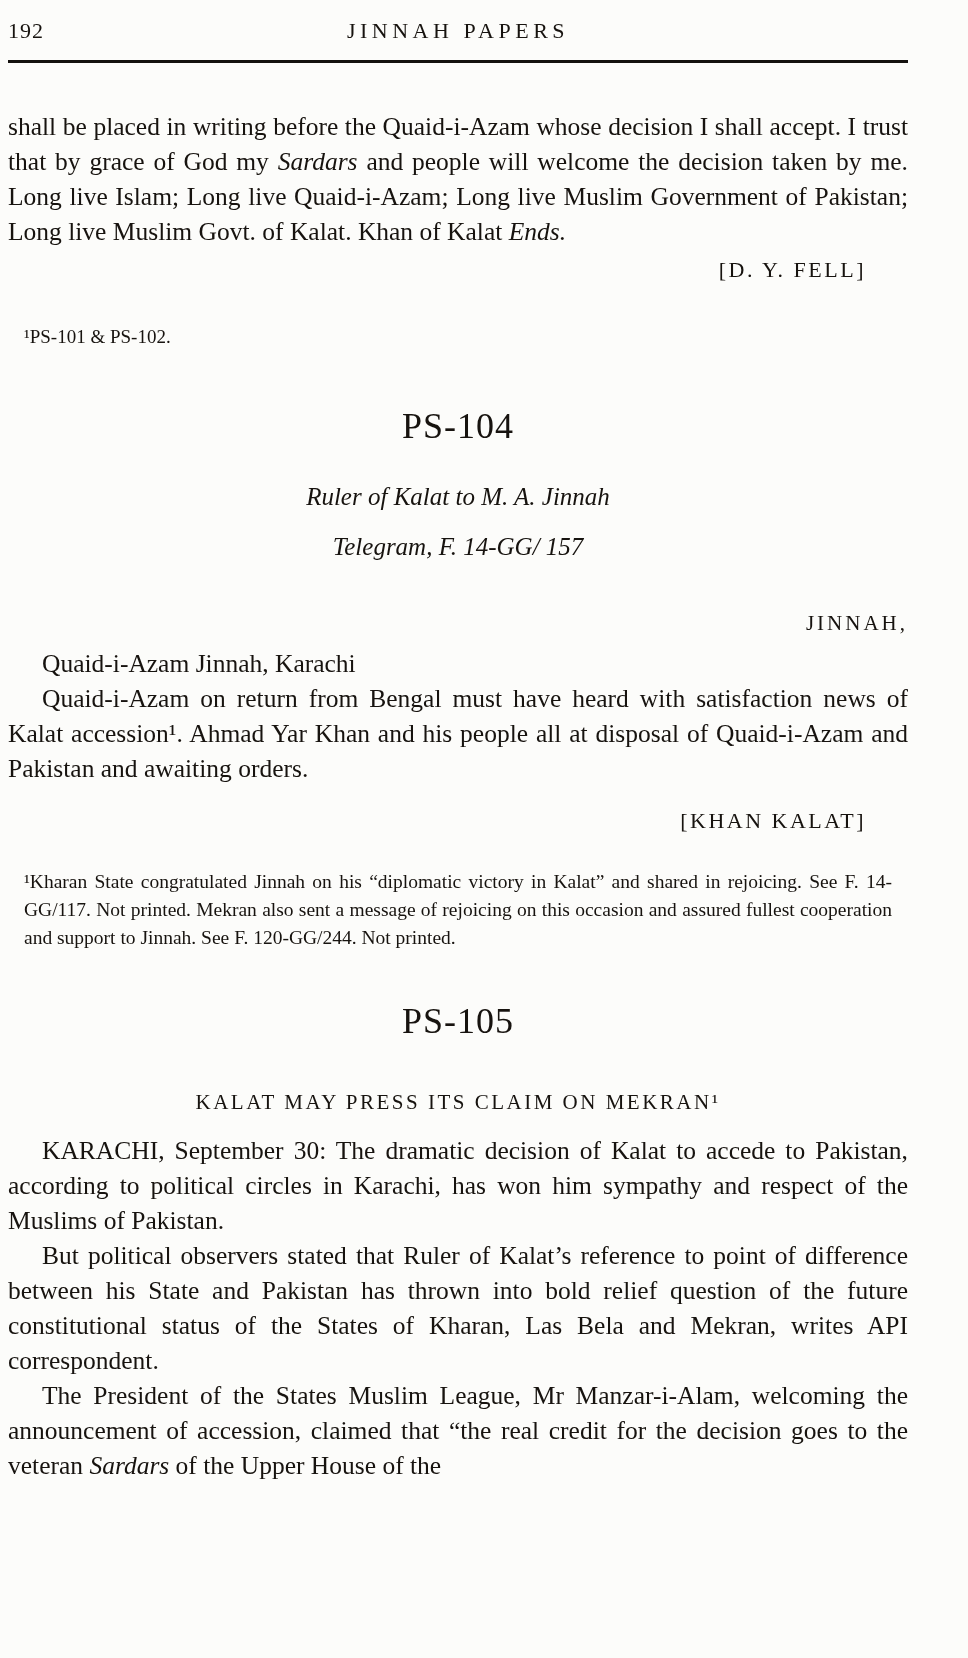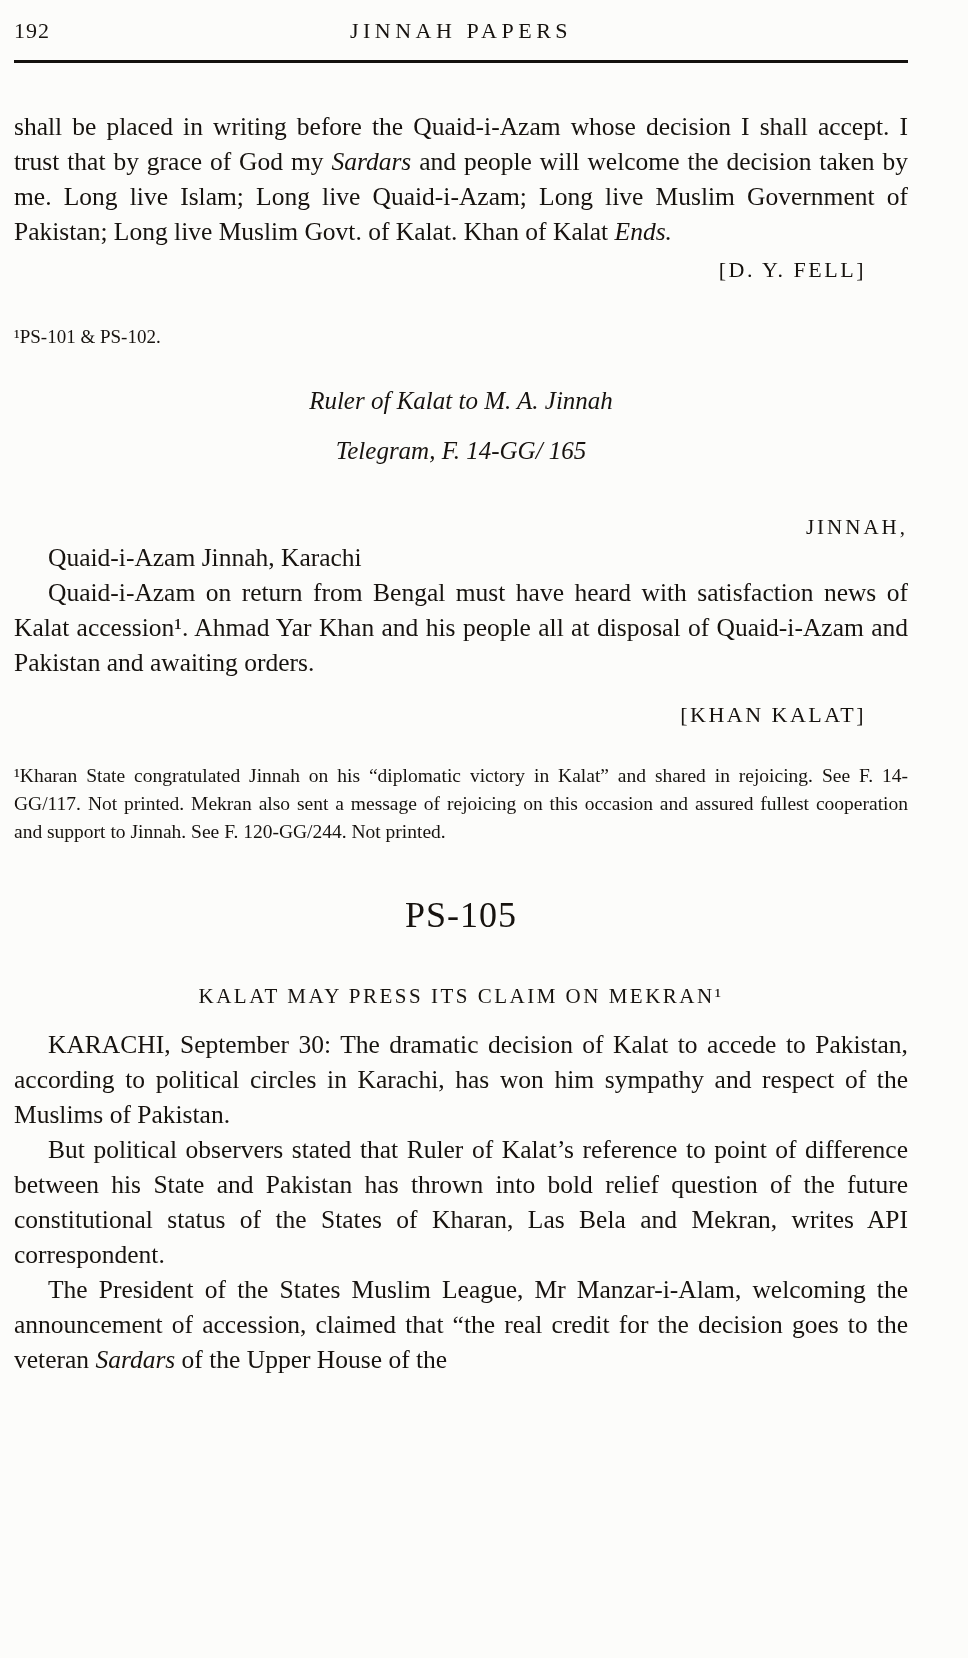--- a/index.html
+++ b/index.html
@@ -4,21 +4,21 @@
 <style>
   html, body { margin: 0; padding: 0; }
   body {
     width: 968px;
     height: 1658px;
     overflow: hidden;
     background: #fcfcfa;
     color: #17130f;
     font-family: "Liberation Serif", "DejaVu Serif", serif;
   }
-  .page { padding: 10px 60px 0 14px; }
+  .page { padding: 10px 60px 0 8px; }
 
   .page-header {
     display: grid;
     grid-template-columns: 1fr auto 1fr;
     align-items: baseline;
     font-size: 22px;
     padding: 8px 0 16px 0;
   }
   .page-number { justify-self: start; letter-spacing: 1px; }
   .running-title { justify-self: center; letter-spacing: 4.5px; }
@@ -40,21 +40,21 @@
     letter-spacing: 2.5px;
     margin: 8px 0 0 0;
     padding-right: 42px;
   }
   .signature-ps104 { margin-top: 22px; }
 
   .footnote {
     font-size: 19.5px;
     line-height: 28px;
     text-align: justify;
-    margin: 0;
+    margin: 16px;
   }
   .footnote-ps103 { margin-top: 40px; font-size: 19px; }
   .footnote-ps104 { margin-top: 34px; }
 
   .doc-heading {
     text-align: center;
     font-size: 36px;
     font-weight: 400;
     letter-spacing: 1px;
     margin: 54px 0 0 0;
@@ -75,21 +75,21 @@
     font-size: 21px;
     letter-spacing: 3px;
     margin: 50px 0 0 0;
   }
   .date-line {
     text-align: right;
     font-style: italic;
     font-size: 24.5px;
     margin: 3px 0 0 0;
   }
-  .addressee { }
+  .addressee { margin-top: 10px; }
 
   .article-title {
     text-align: center;
     font-size: 21px;
     letter-spacing: 2.5px;
     margin: 48px 0 0 0;
   }
   .article-first-para { margin-top: 18px; }
 </style>
 </head>
@@ -105,22 +105,23 @@
 
   <hr class="header-rule">
 
   <section>
     <p class="body-para first-para"><span>shall be placed in writing before the Quaid-i-Azam whose decision I shall accept. I trust that by grace of God my </span><em class="it">Sardars</em><span> and people will welcome the decision taken by me. Long live Islam; Long live Quaid-i-Azam; Long live Muslim Government of Pakistan; Long live Muslim Govt. of Kalat. Khan of Kalat </span><em class="it">Ends.</em></p>
     <p class="signature">[D. Y. FELL]</p>
     <p class="footnote footnote-ps103">¹PS-101 &amp; PS-102.</p>
   </section>
 
   <section>
+    <h1 class="doc-heading">PS-104</h1>
     <p class="doc-subtitle subtitle-author">Ruler of Kalat to M. A. Jinnah</p>
-    <p class="doc-subtitle subtitle-ref">Telegram, F. 14-GG/ 165</p>
+    <p class="doc-subtitle subtitle-ref">Telegram, F. 14-GG/ 157</p>
     <p class="place-line">JINNAH,</p>
     <p class="body-para indent addressee">Quaid-i-Azam Jinnah, Karachi</p>
     <p class="body-para indent">Quaid-i-Azam on return from Bengal must have heard with satisfaction news of Kalat accession¹. Ahmad Yar Khan and his people all at disposal of Quaid-i-Azam and Pakistan and awaiting orders.</p>
     <p class="signature signature-ps104">[KHAN KALAT]</p>
     <p class="footnote footnote-ps104">¹Kharan State congratulated Jinnah on his “diplomatic victory in Kalat” and shared in rejoicing. See F. 14-GG/117. Not printed. Mekran also sent a message of rejoicing on this occasion and assured fullest cooperation and support to Jinnah. See F. 120-GG/244. Not printed.</p>
   </section>
 
   <section>
     <h1 class="doc-heading heading-ps105">PS-105</h1>
     <p class="article-title">KALAT MAY PRESS ITS CLAIM ON MEKRAN¹</p>

